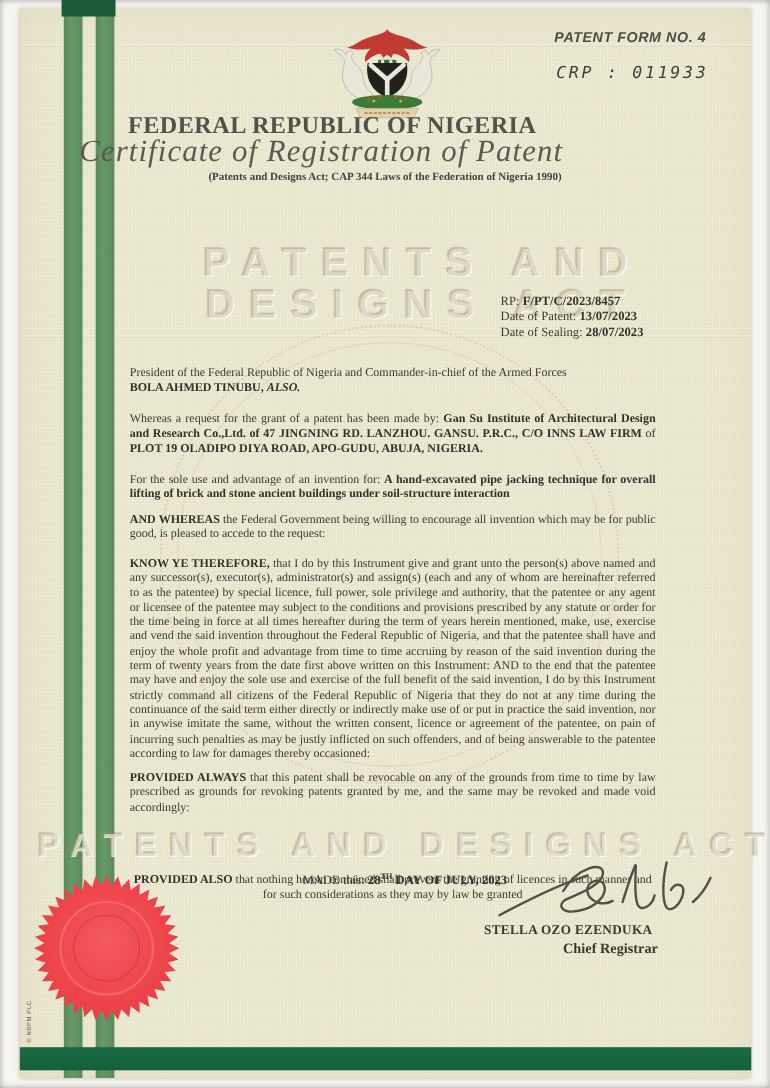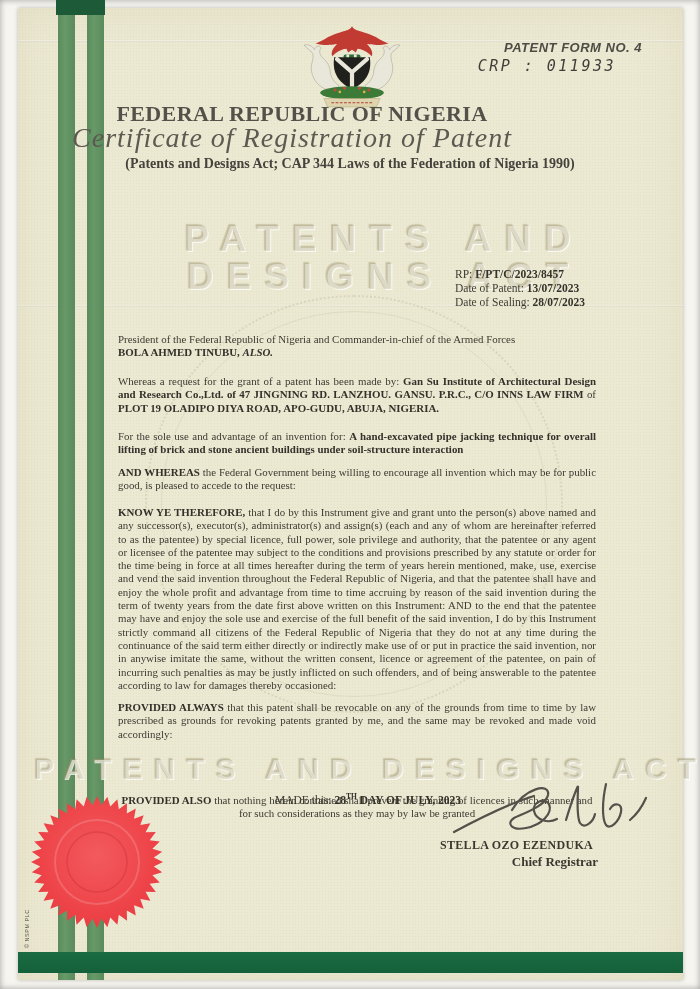--- a/index.html
+++ b/index.html
@@ -43,41 +43,41 @@
     font-family:"Liberation Sans", sans-serif;
     color:rgba(178,170,128,.34);
     text-shadow:1px 1px 0 rgba(255,255,255,.75), -1px -1px 1px rgba(140,133,98,.35);
     white-space:nowrap;
     margin-left:34px;
   }
   .wm-top{left:0;width:700px;top:220px;font-size:37px;line-height:38px;letter-spacing:13px;}
   .wm-bottom{left:0;width:640px;top:752px;font-size:30px;letter-spacing:11px;color:rgba(176,168,126,.30);}
   
   .form-no{
-    position:absolute;top:40px;right:58px;
+    position:absolute;top:26px;right:58px;
     font-family:"Liberation Sans", sans-serif;
     font-style:italic;font-weight:bold;font-size:13px;
     color:#4c4b44;letter-spacing:.5px;
   }
   .crp{
-    position:absolute;top:57px;right:84px;
+    position:absolute;top:57px;right:56px;
     font-family:"DejaVu Sans Mono", monospace;
     font-style:italic;font-size:15px;letter-spacing:2.5px;
     color:#3f3e38;
     margin-left:30px;
   }
   
   .coat{position:absolute;left:277px;top:21px;width:150px;height:94px;}
   
   .title1{position:absolute;left:0;top:101px;width:604px;text-align:center;
     font-size:22px;font-weight:bold;color:#53514a;letter-spacing:.4px;}
   .title2{position:absolute;left:0;top:122px;width:584px;text-align:center;
     font-size:28px;font-style:italic;color:#5c5a51;letter-spacing:1px;}
   .title3{position:absolute;left:0;top:156px;width:700px;text-align:center;
-    font-size:14px;font-weight:bold;color:#44433c;}
+    font-size:10px;font-weight:bold;color:#44433c;}
   
   .reg{position:absolute;left:455px;top:268px;font-size:11.5px;line-height:13.8px;color:#3e3c33;}
   .reg b{color:#34332b;}
   
   .para{
     position:absolute;left:118px;width:478px;
     font-size:10.9px;line-height:13.3px;color:#3c3a31;
     text-align:justify;margin:0;
   }
   .para b{color:#33312a;}

